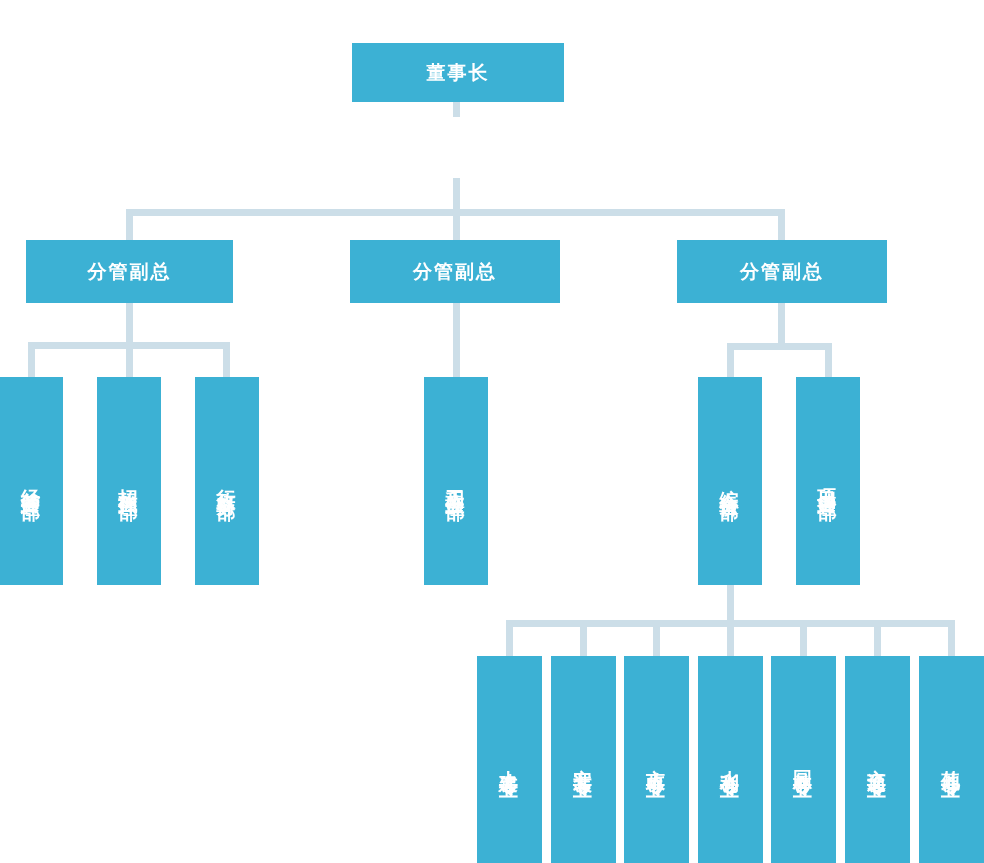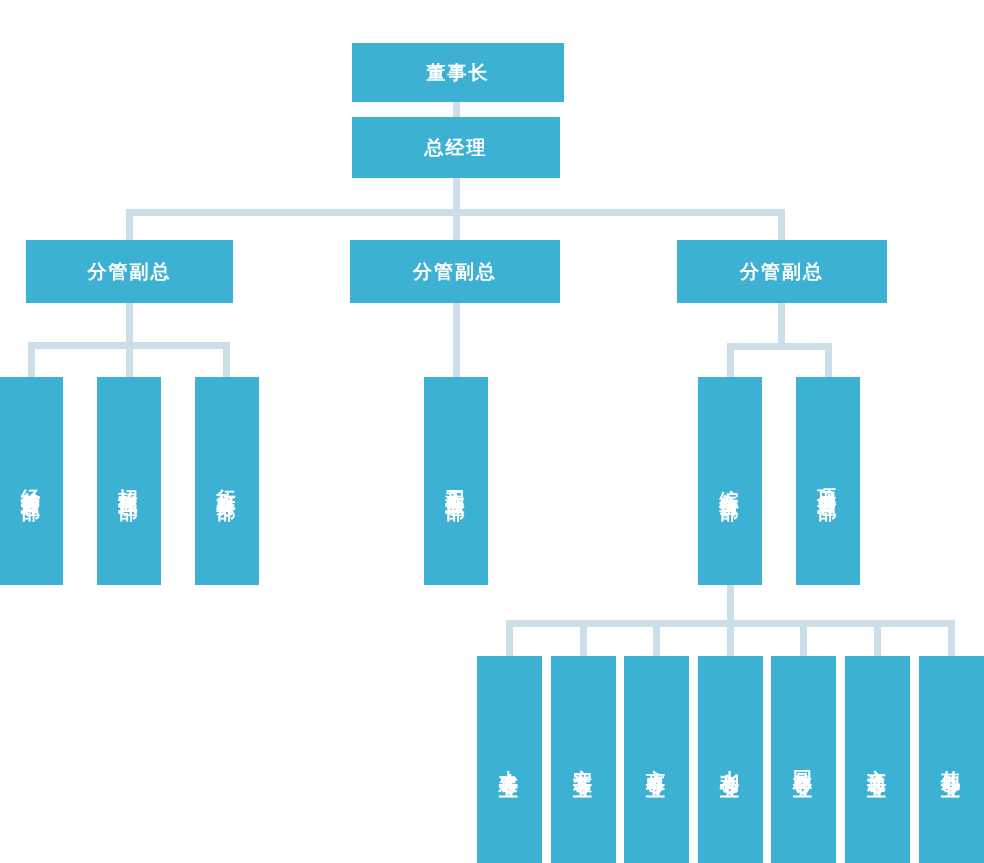--- a/index.html
+++ b/index.html
@@ -67,21 +67,20 @@
   <div class="conn" style="left:506px;   top:620px; width:449px; height:7px;"></div>
   <div class="conn" style="left:506px;   top:620px; width:7px;   height:36px;"></div>
   <div class="conn" style="left:580px;   top:620px; width:7px;   height:36px;"></div>
   <div class="conn" style="left:653px;   top:620px; width:7px;   height:36px;"></div>
   <div class="conn" style="left:800px;   top:620px; width:7px;   height:36px;"></div>
   <div class="conn" style="left:874px;   top:620px; width:7px;   height:36px;"></div>
   <div class="conn" style="left:948px;   top:620px; width:7px;   height:36px;"></div>
 
   <div class="node node-h" style="left:352px; top:3px; width:212px; height:59px;margin-top:40px;">董事长</div>
 
-  <div class="node node-h" style="left:352px; top:117px; width:208px; height:61px;">总经理</div>
 
   <div class="node node-h" style="left:26px; top:240px; width:207px; height:63px;">分管副总</div>
   <div class="node node-h" style="left:350px; top:240px; width:210px; height:63px;">分管副总</div>
   <div class="node node-h" style="left:677px; top:240px; width:210px; height:63px;">分管副总</div>
 
   <div class="node node-v" style="left:0px; top:377px; width:63px; height:208px;">经营管理部</div>
   <div class="node node-v" style="left:97px; top:377px; width:64px; height:208px;">招标代理部</div>
   <div class="node node-v" style="left:195px; top:377px; width:64px; height:208px;">行政财务部</div>
   <div class="node node-v" style="left:424px; top:377px; width:64px; height:208px;">工程监理部</div>
   <div class="node node-v" style="left:698px; top:377px; width:64px; height:208px;">综合造价部</div>

